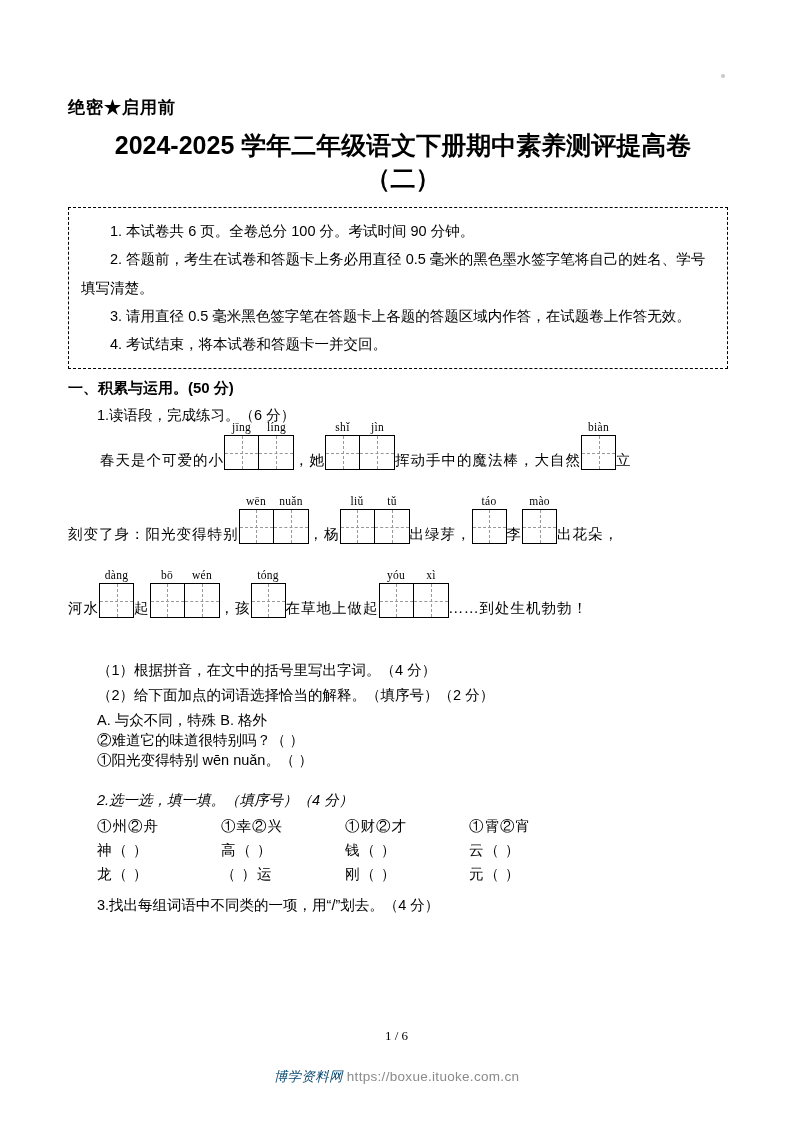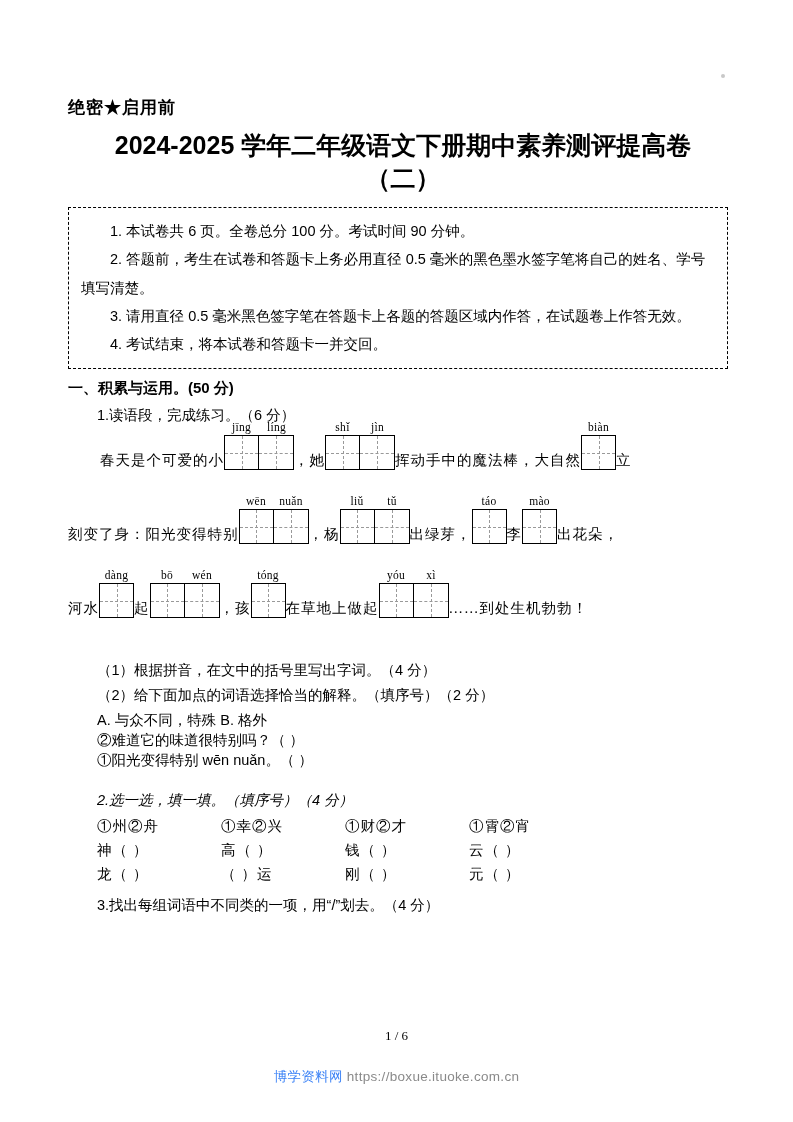--- a/index.html
+++ b/index.html
@@ -174,21 +174,21 @@
     position: absolute;
     left: 0;
     right: 0;
     top: 1068px;
     text-align: center;
     font-size: 13.5px;
     color: #8a8a8a;
     font-family: "Liberation Sans", sans-serif;
     letter-spacing: 0.3px;
   }
-  .watermark .wm-label { color: #3b82f6; }
+  .watermark .wm-label { color: #0c4a6e; font-style: italic; }
   .dotmark {
     position: absolute;
     right: 68px;
     top: 74px;
     width: 4px;
     height: 4px;
     background: #c8c8c8;
     border-radius: 50%;
   }
 </style>

